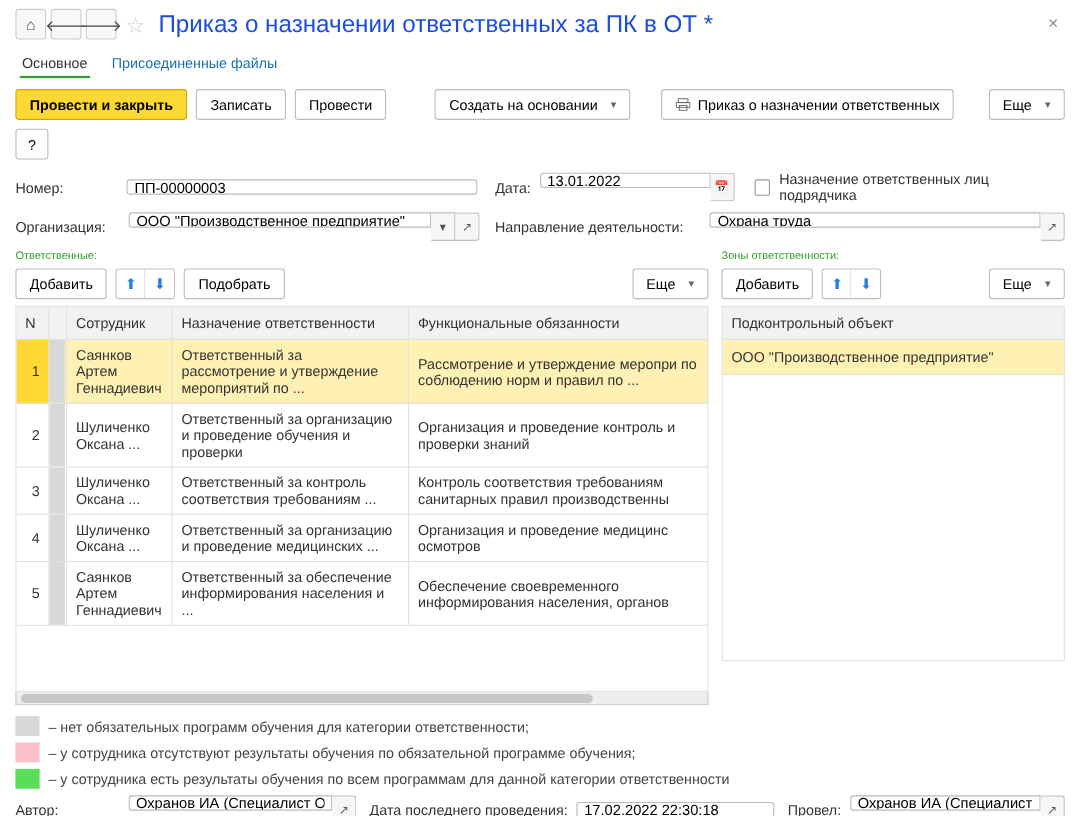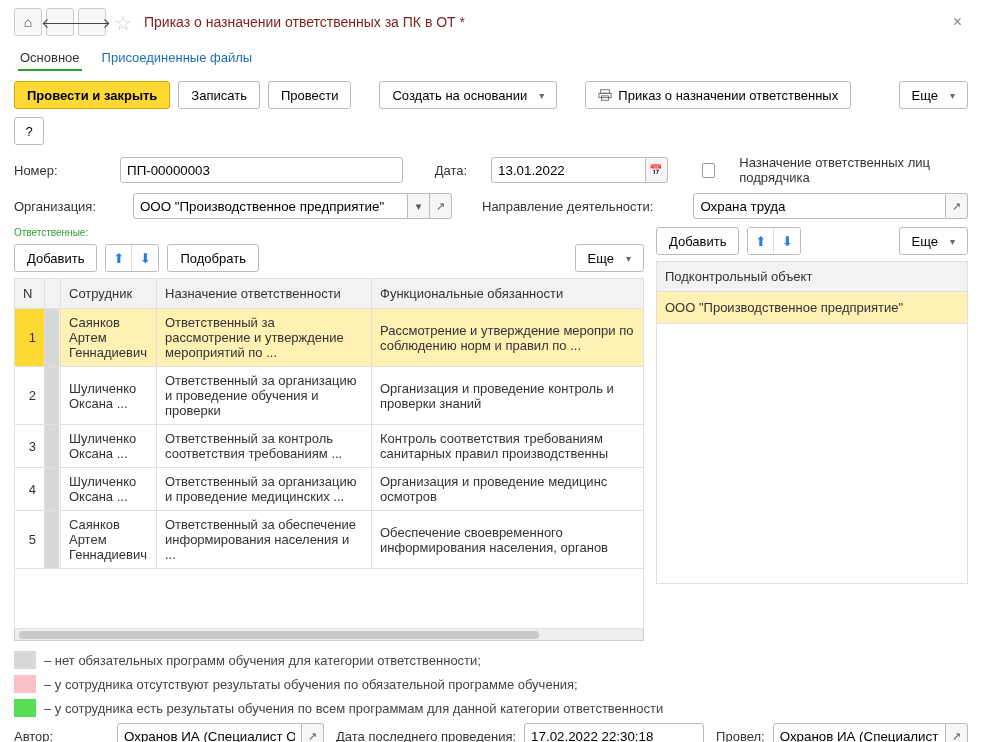--- a/index.html
+++ b/index.html
@@ -1,34 +1,34 @@
 <!DOCTYPE html>
 <html><head>
 <meta charset="utf-8">
 <style>
 * { box-sizing: border-box; margin: 0; padding: 0; }
 body { font-family: Arial, sans-serif; font-size: 13px; color: #333; background: #fff; width: 982px; }
 .wrap { padding: 8px 14px; }
 .topbar { display: flex; align-items: center; gap: 4px; margin-bottom: 10px; }
 .icon-btn { width: 28px; height: 28px; border: 1px solid #ccc; background: #f8f8f8; border-radius: 3px; display: inline-flex; align-items: center; justify-content: center; cursor: pointer; font-size: 14px; color: #444;}
 .star { width: 22px; height: 22px; color: #ccc; font-size: 20px; margin: 0 4px; cursor: pointer;}
-.title { font-size: 14px; color: #7f1d1d; }
+.title { font-size: 22px; color: #1d4ed8; }
 .close-x { margin-left: auto; font-size: 16px; color: #888; cursor: pointer; padding: 2px 6px;}
 .tabs { display: flex; gap: 18px; margin-bottom: 10px; padding-left: 4px;}
 .tab { padding: 4px 2px; cursor: pointer; }
 .tab.active { border-bottom: 2px solid #309e30; color: #333; }
 .tab.link { color: #1a6fb5; }
 .toolbar { display: flex; gap: 8px; align-items: center; margin-bottom: 10px; flex-wrap: wrap;}
 .btn { height: 28px; padding: 0 12px; border: 1px solid #bbb; background: #fff; border-radius: 3px; cursor: pointer; font-size: 13px; display: inline-flex; align-items: center; gap: 6px;}
 .btn.primary { background: #ffd933; border-color: #d4a800; font-weight: bold;}
 .btn.dropdown::after { content: "▾"; margin-left: 6px; font-size: 10px; color: #666;}
 .spacer { flex: 1; }
-.formrow { display: flex; align-items: center; gap: 24px; margin-bottom: 8px; }
+.formrow { display: flex; align-items: center; gap: 8px; margin-bottom: 8px; }
 .lbl { width: 95px; }
-.input { height: 26px; border: 1px solid #bbb; border-radius: 3px; padding: 0 6px; background: #fff; }
+.input { height: 14px; border: 1px solid #bbb; border-radius: 3px; padding: 0 6px; background: #fff; }
 .input-group { display: flex; }
 .input-group .input { border-radius: 3px 0 0 3px; }
 .input-group .input-btn { width: 22px; height: 26px; border: 1px solid #bbb; border-left: 0; background: #f6f6f6; display: inline-flex; align-items: center; justify-content: center; cursor: pointer; font-size: 11px; color: #555;}
 .input-group .input-btn:last-child { border-radius: 0 3px 3px 0;}
 .checkbox { width: 15px; height: 15px; border: 1px solid #999; border-radius: 2px; display: inline-block;}
 .split { display: flex; gap: 12px; margin-top: 6px;}
 .split-left { flex: 0 0 630px; }
 .split-right { flex: 1; }
 .section-title { color: #309e30; font-size: 10px; margin-bottom: 6px;}
 .section-toolbar { display: flex; gap: 8px; align-items: center; margin-bottom: 6px;}
@@ -76,21 +76,21 @@
 
 <div class="tabs">
   <span class="tab active">Основное</span>
   <span class="tab link">Присоединенные файлы</span>
 </div>
 
 <div class="toolbar">
   <button class="btn primary">Провести и закрыть</button>
   <button class="btn">Записать</button>
   <button class="btn">Провести</button>
-  <button class="btn dropdown" style="margin-left:20px;">Создать на основании</button>
+  <button class="btn dropdown" style="margin-left:36px;">Создать на основании</button>
   <button class="btn" style="margin-left:20px;">
     <svg class="prn-icon" viewBox="0 0 16 16">
           <rect x="3" y="2" width="10" height="4" fill="none" stroke="#666"></rect>
           <rect x="1" y="6" width="14" height="5" fill="none" stroke="#666"></rect>
           <rect x="4" y="9" width="8" height="5" fill="none" stroke="#666"></rect>
         </svg>
     <span>Приказ о назначении ответственных</span>
   </button>
   <div class="spacer"></div>
   <button class="btn dropdown">Еще</button>
@@ -192,20 +192,21 @@
       </tr>
     </tbody>
         </table>
     <div class="grid-empty"></div>
     <div class="hscroll">
           <div class="hscroll-thumb"></div>
         </div>
   </div>
 
   <div class="split-right right-table">
+    <div class="section-title">Зоны ответственности:</div>
     <div class="section-toolbar">
       <button class="btn">Добавить</button>
       <div class="arrows">
         <button class="ab up">⬆</button>
         <button class="ab down">⬇</button>
       </div>
       <div class="spacer"></div>
       <button class="btn dropdown">Еще</button>
     </div>
     <table class="grid">

